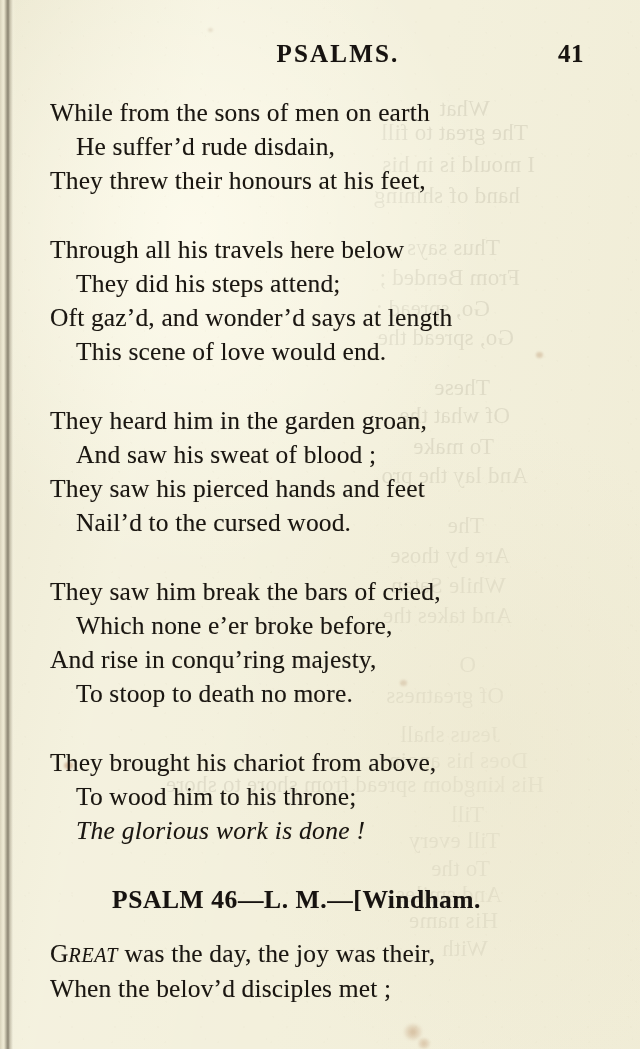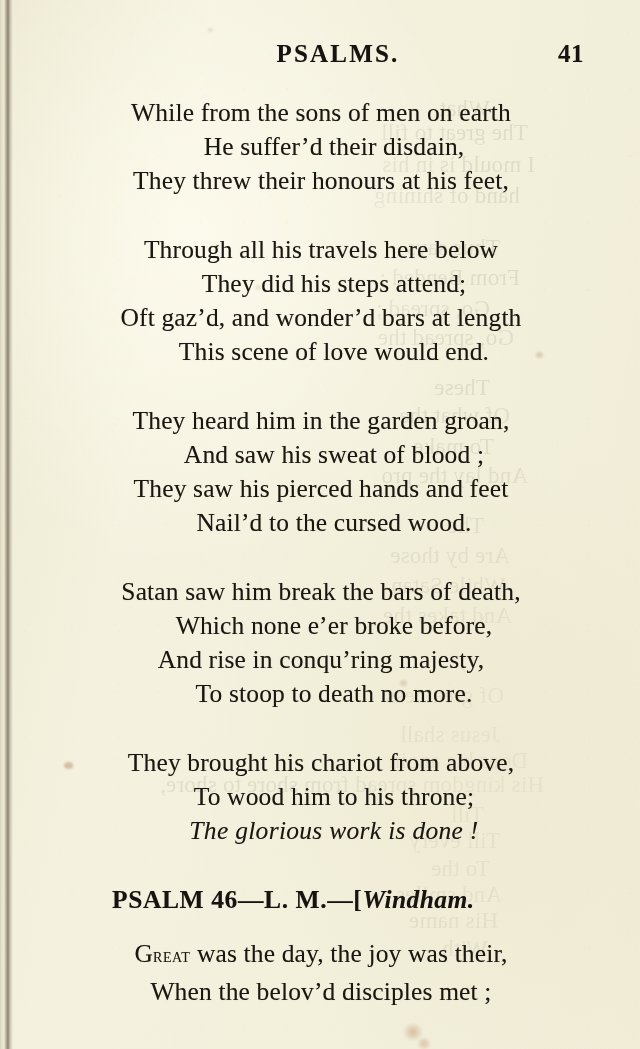--- a/index.html
+++ b/index.html
@@ -129,21 +129,20 @@
 
   .body-block {
     position: absolute;
     left: 32px;
     top: 96px;
     width: 560px;
   }
 
   .stanza {
     margin: 0 0 35px 0;
-    text-align: center;
   }
 
   .vline {
     font-size: 25.5px;
     line-height: 34px;
     white-space: nowrap;
     letter-spacing: 0.15px;
     color: #1a1611;
   }
   .vline.indent {
@@ -158,21 +157,20 @@
     margin: 12px 0 20px 0;
     padding-left: 62px;
     font-size: 25.5px;
     line-height: 34px;
     font-weight: bold;
     letter-spacing: 0.6px;
     white-space: nowrap;
     color: #171310;
   }
   .psalm-heading .tune {
-    font-style: italic;
     font-weight: bold;
     letter-spacing: 0.4px;
   }
 
   .smallcaps-lead {
     font-variant: small-caps;
     letter-spacing: 0.6px;
   }
 
   
@@ -225,49 +223,49 @@
   <div class="stain" style="left:536px; top:352px; width:7px; height:6px; background:rgba(164,116,72,0.30); filter:blur(1.1px);"></div>
 
   <div class="content">
 
     <div class="running-head">PSALMS.</div>
     <div class="folio">41</div>
 
     <div class="body-block" id="body-block">
         <div class="stanza">
           <div class="vline">While from the sons of men on earth</div>
-          <div class="vline indent">He suffer’d their disdain,</div>
+          <div class="vline indent">He suffer’d rude disdain,</div>
           <div class="vline">They threw their honours at his feet,</div>
         </div>
         <div class="stanza">
           <div class="vline">Through all his travels here below</div>
           <div class="vline indent">They did his steps attend;</div>
-          <div class="vline">Oft gaz’d, and wonder’d bars at length</div>
+          <div class="vline">Oft gaz’d, and wonder’d says at length</div>
           <div class="vline indent">This scene of love would end.</div>
         </div>
         <div class="stanza">
           <div class="vline">They heard him in the garden groan,</div>
           <div class="vline indent">And saw his sweat of blood ;</div>
           <div class="vline">They saw his pierced hands and feet</div>
           <div class="vline indent">Nail’d to the cursed wood.</div>
         </div>
         <div class="stanza">
-          <div class="vline">Satan saw him break the bars of death,</div>
+          <div class="vline">They saw him break the bars of cried,</div>
           <div class="vline indent">Which none e’er broke before,</div>
           <div class="vline">And rise in conqu’ring majesty,</div>
           <div class="vline indent">To stoop to death no more.</div>
         </div>
         <div class="stanza">
           <div class="vline">They brought his chariot from above,</div>
           <div class="vline indent">To wood him to his throne;</div>
           <div class="vline indent italic">The glorious work is done !</div>
         </div>
         <div class="psalm-heading"><span>PSALM 46—L. M.—[</span><span class="tune">Windham.</span></div>
         <div class="stanza">
-          <div class="vline"><span>G</span><span class="smallcaps-lead" style="font-size: 14px;">REAT</span><span> was the day, the joy was their,</span></div>
+          <div class="vline"><span>G</span><span class="smallcaps-lead" style="font-size: 20px; font-style: italic;">REAT</span><span> was the day, the joy was their,</span></div>
           <div class="vline">When the belov’d disciples met ;</div>
         </div>
       </div>
 
   </div>
 
   <div class="paper-tint"></div>
   <div class="paper-grain"></div>
   <div class="gutter"></div>
   <div class="gutter-edge"></div>

